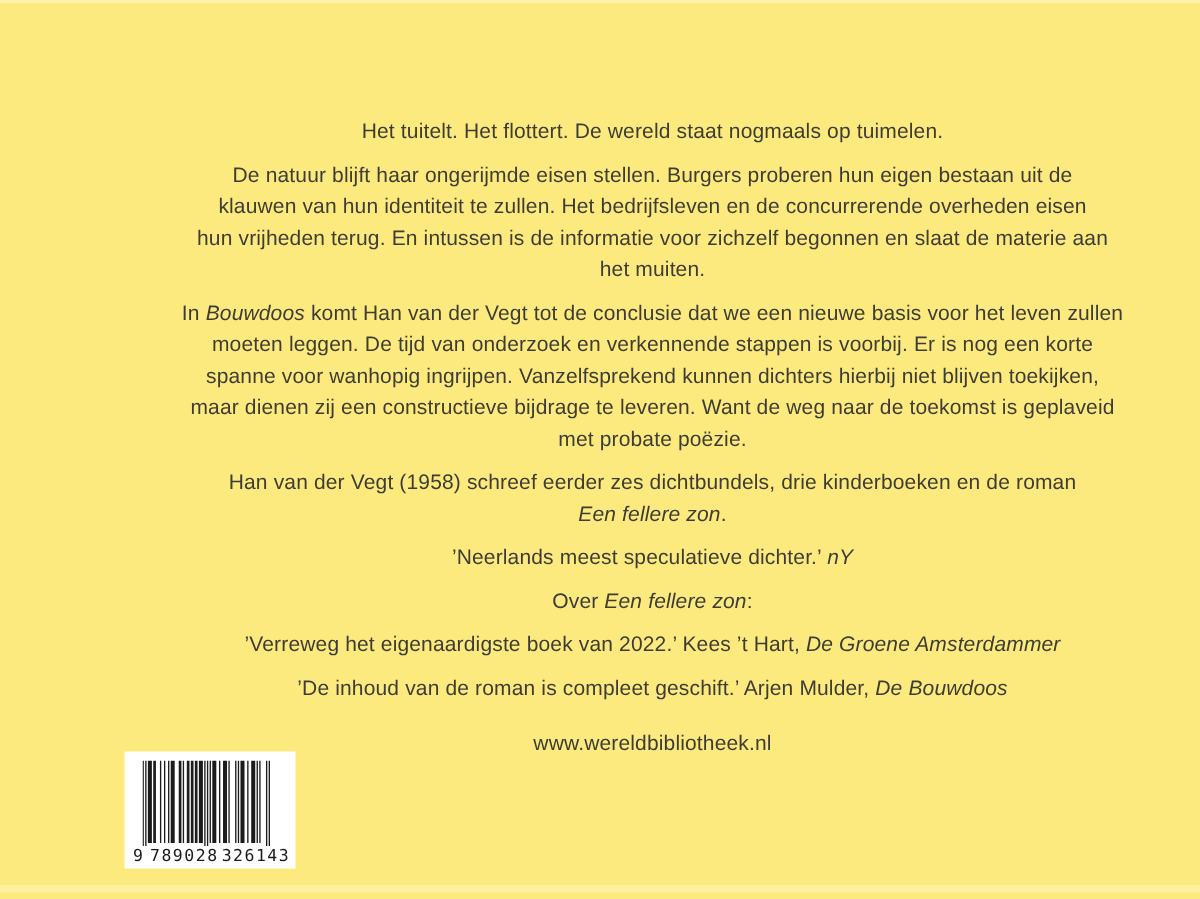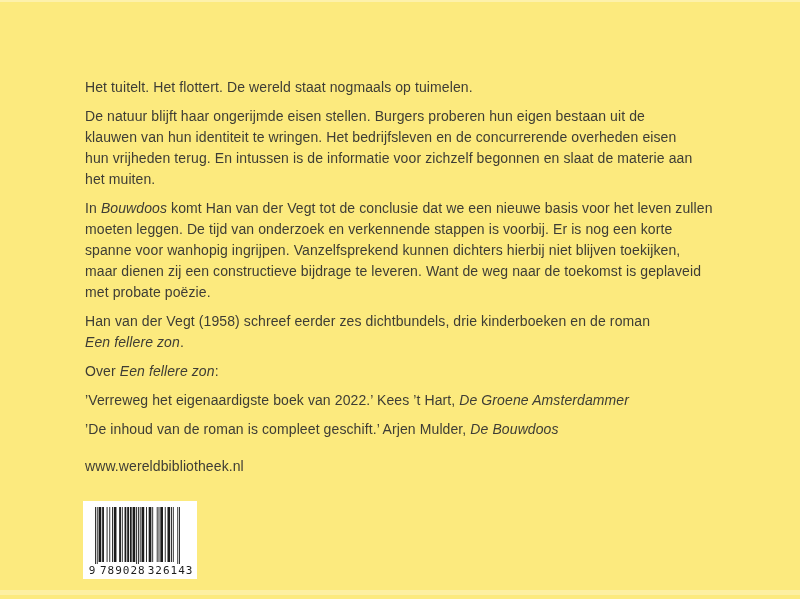--- a/index.html
+++ b/index.html
@@ -30,20 +30,21 @@
   }
   .text-block {
     position: absolute;
     left: 85px;
     top: 77px;
     width: 700px;
     color: #3e3d35;
     font-size: 14px;
     line-height: 21px;
     letter-spacing: 0.1px;
+    text-align: center;
   }
   .text-block p {
     margin: 0 0 8px 0;
     white-space: pre-line;
   }
   .text-block em {
   }
   .website {
     margin-top: 16px;
   }
@@ -85,30 +86,31 @@
 <body>
 
 <div class="cover">
   <div class="edge-top"></div>
   <div class="edge-bottom"></div>
 
   <main class="text-block">
     <div id="paragraphs">
         <p><span>Het tuitelt. Het flottert. De wereld staat nogmaals op tuimelen.</span></p>
         <p><span>De natuur blijft haar ongerijmde eisen stellen. Burgers proberen hun eigen bestaan uit de
-klauwen van hun identiteit te wringen. Het bedrijfsleven en de concurrerende overheden eisen
+klauwen van hun identiteit te zullen. Het bedrijfsleven en de concurrerende overheden eisen
 hun vrijheden terug. En intussen is de informatie voor zichzelf begonnen en slaat de materie aan
 het muiten.</span></p>
         <p><span>In </span><em>Bouwdoos</em><span> komt Han van der Vegt tot de conclusie dat we een nieuwe basis voor het leven zullen
 moeten leggen. De tijd van onderzoek en verkennende stappen is voorbij. Er is nog een korte
 spanne voor wanhopig ingrijpen. Vanzelfsprekend kunnen dichters hierbij niet blijven toekijken,
 maar dienen zij een constructieve bijdrage te leveren. Want de weg naar de toekomst is geplaveid
 met probate poëzie.</span></p>
         <p><span>Han van der Vegt (1958) schreef eerder zes dichtbundels, drie kinderboeken en de roman
 </span><em>Een fellere zon</em><span>.</span></p>
+        <p><span>’Neerlands meest speculatieve dichter.’ </span><em>nY</em></p>
         <p><span>Over </span><em>Een fellere zon</em><span>:</span></p>
         <p><span>’Verreweg het eigenaardigste boek van 2022.’ Kees ’t Hart, </span><em>De Groene Amsterdammer</em></p>
         <p><span>’De inhoud van de roman is compleet geschift.’ Arjen Mulder, </span><em>De Bouwdoos</em></p>
       </div>
     <div class="website">www.wereldbibliotheek.nl</div>
   </main>
 
   <div class="barcode-box">
     <svg id="barcode-svg" width="86" height="64">
         <rect x="0.00" y="0" width="0.89" height="64" fill="#1c1c1c"></rect>

